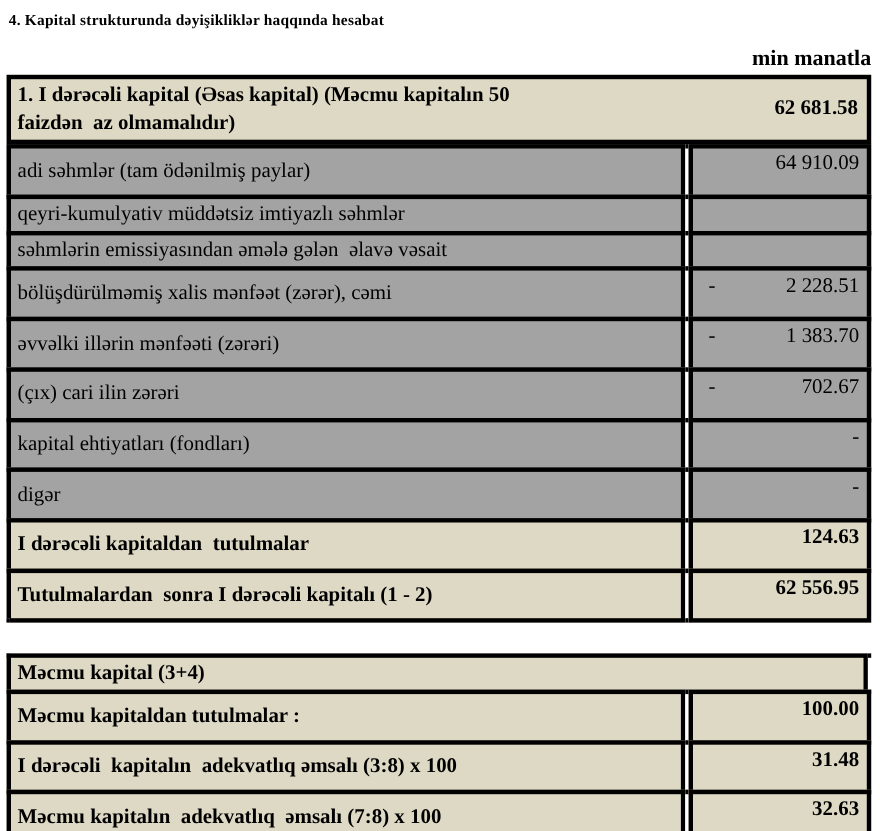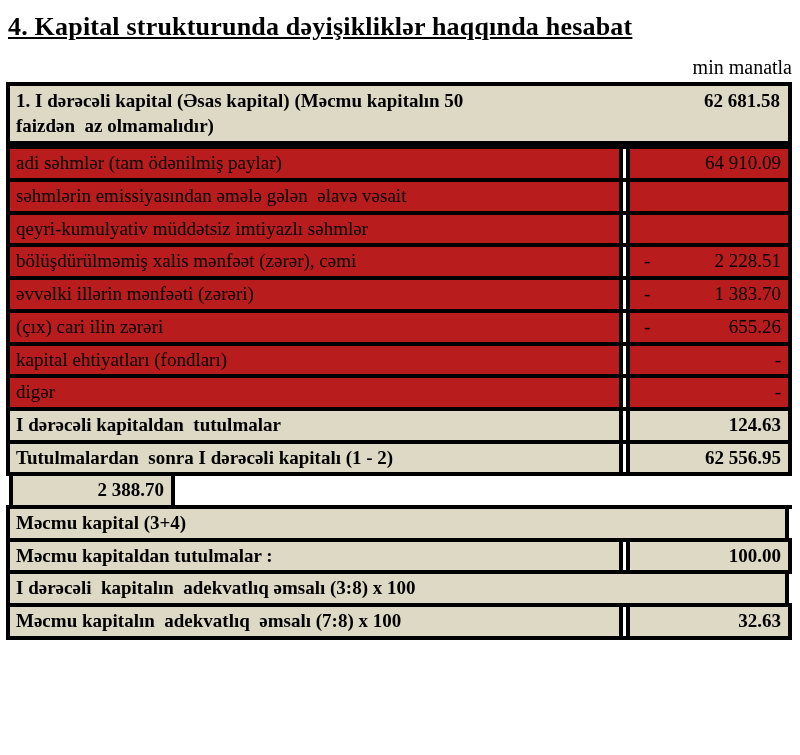--- a/index.html
+++ b/index.html
@@ -9,78 +9,78 @@
     width: 800px;
     font-family: "Liberation Serif", "DejaVu Serif", serif;
     color: #000;
   }
   .page {
     width: 786px;
     margin-left: 6px;
     padding-top: 8px;
   }
   .doc-title {
-    font-size: 26px;
+    font-size: 14px;
     font-weight: bold;
     letter-spacing: 0.2px;
     padding-left: 2px;
     margin: 4px 0 14px 0;
     white-space: pre-wrap;
-    text-decoration: underline;
   }
   .unit-label {
     font-size: 20px;
-    font-weight: normal;
+    font-weight: bold;
     text-align: right;
     margin: 0 0 3px 0;
   }
   .cap-table {
     width: 100%;
   }
   .t-row {
     display: flex;
     align-items: stretch;
     margin-top: -4px;
   }
   .t-row:first-child { margin-top: 0; }
   .cell {
     box-sizing: border-box;
     border: 4px solid var(--border, #000);
     font-size: 19px;
     line-height: 1.3;
     display: flex;
+    align-items: center;
     min-height: 36px;
   }
   .cell-label {
     flex: 1 1 auto;
     padding: 2px 6px;
     white-space: pre-wrap;
   }
   .cell-gap {
     width: 3px;
     border-left: none;
     border-right: none;
     background: #fff;
     min-height: 36px;
     border-top: 4px solid var(--border, #000);
     border-bottom: 4px solid var(--border, #000);
     box-sizing: border-box;
   }
   .cell-value {
     width: 166px;
     flex: 0 0 166px;
-    padding: 2px 7px 2px 14px;
+    padding: 2px 7px 15px 14px;
     justify-content: space-between;
     text-align: right;
   }
   .cell-value .val { margin-left: auto; white-space: nowrap; }
   .cell-value .minus { white-space: nowrap; }
   .t-row.shaded .cell { background: var(--shaded, #ded9c4); font-weight: bold; }
   .t-row.plain .cell-label,
-  .t-row.plain .cell-value { background: #b91c1c; font-weight: normal; }
+  .t-row.plain .cell-value { background: #a3a3a3; font-weight: normal; }
   
   .t-row.header-row .cell-merged {
     flex: 1 1 auto;
     background: var(--shaded, #ded9c4);
     font-weight: bold;
     padding: 3px 6px;
     min-height: 62px;
     justify-content: space-between;
   }
   .cell-merged .hdr-label { white-space: pre-wrap; max-width: 600px; }
@@ -108,29 +108,29 @@
     <div id="rows-container">
         <div class="t-row plain">
     <div class="cell cell-label">adi səhmlər (tam ödənilmiş paylar)</div>
     <div class="cell-gap"></div>
     <div class="cell cell-value">
       <span class="minus"></span>
       <span class="val">64 910.09</span>
     </div>
   </div>
         <div class="t-row plain">
+    <div class="cell cell-label">qeyri-kumulyativ müddətsiz imtiyazlı səhmlər</div>
+    <div class="cell-gap"></div>
+    <div class="cell cell-value">
+      <span class="minus"></span>
+      <span class="val"></span>
+    </div>
+  </div>
+        <div class="t-row plain">
     <div class="cell cell-label">səhmlərin emissiyasından əmələ gələn  əlavə vəsait</div>
-    <div class="cell-gap"></div>
-    <div class="cell cell-value">
-      <span class="minus"></span>
-      <span class="val"></span>
-    </div>
-  </div>
-        <div class="t-row plain">
-    <div class="cell cell-label">qeyri-kumulyativ müddətsiz imtiyazlı səhmlər</div>
     <div class="cell-gap"></div>
     <div class="cell cell-value">
       <span class="minus"></span>
       <span class="val"></span>
     </div>
   </div>
         <div class="t-row plain">
     <div class="cell cell-label">bölüşdürülməmiş xalis mənfəət (zərər), cəmi</div>
     <div class="cell-gap"></div>
     <div class="cell cell-value">
@@ -144,21 +144,21 @@
     <div class="cell cell-value">
       <span class="minus">-</span>
       <span class="val">1 383.70</span>
     </div>
   </div>
         <div class="t-row plain">
     <div class="cell cell-label">(çıx) cari ilin zərəri</div>
     <div class="cell-gap"></div>
     <div class="cell cell-value">
       <span class="minus">-</span>
-      <span class="val">655.26</span>
+      <span class="val">702.67</span>
     </div>
   </div>
         <div class="t-row plain">
     <div class="cell cell-label">kapital ehtiyatları (fondları)</div>
     <div class="cell-gap"></div>
     <div class="cell cell-value">
       <span class="minus"></span>
       <span class="val">-</span>
     </div>
   </div>
@@ -181,40 +181,40 @@
         <div class="t-row shaded">
     <div class="cell cell-label">Tutulmalardan  sonra I dərəcəli kapitalı (1 - 2)</div>
     <div class="cell-gap"></div>
     <div class="cell cell-value">
       <span class="minus"></span>
       <span class="val">62 556.95</span>
     </div>
   </div>
         <div class="t-row shaded">
     <div class="cell-gap"></div>
-    <div class="cell cell-value">
-      <span class="minus"></span>
-      <span class="val">2 388.70</span>
-    </div>
   </div>
         <div class="t-row shaded">
     <div class="cell cell-label">Məcmu kapital (3+4)</div>
     <div class="cell-gap"></div>
   </div>
         <div class="t-row shaded">
     <div class="cell cell-label">Məcmu kapitaldan tutulmalar :</div>
     <div class="cell-gap"></div>
     <div class="cell cell-value">
       <span class="minus"></span>
       <span class="val">100.00</span>
     </div>
   </div>
         <div class="t-row shaded">
     <div class="cell cell-label">I dərəcəli  kapitalın  adekvatlıq əmsalı (3:8) x 100</div>
     <div class="cell-gap"></div>
+    <div class="cell cell-value">
+      <span class="minus"></span>
+      <span class="val">31.48</span>
+    </div>
   </div>
         <div class="t-row shaded">
     <div class="cell cell-label">Məcmu kapitalın  adekvatlıq  əmsalı (7:8) x 100</div>
     <div class="cell-gap"></div>
     <div class="cell cell-value">
       <span class="minus"></span>
       <span class="val">32.63</span>
     </div>
   </div>
       </div>

